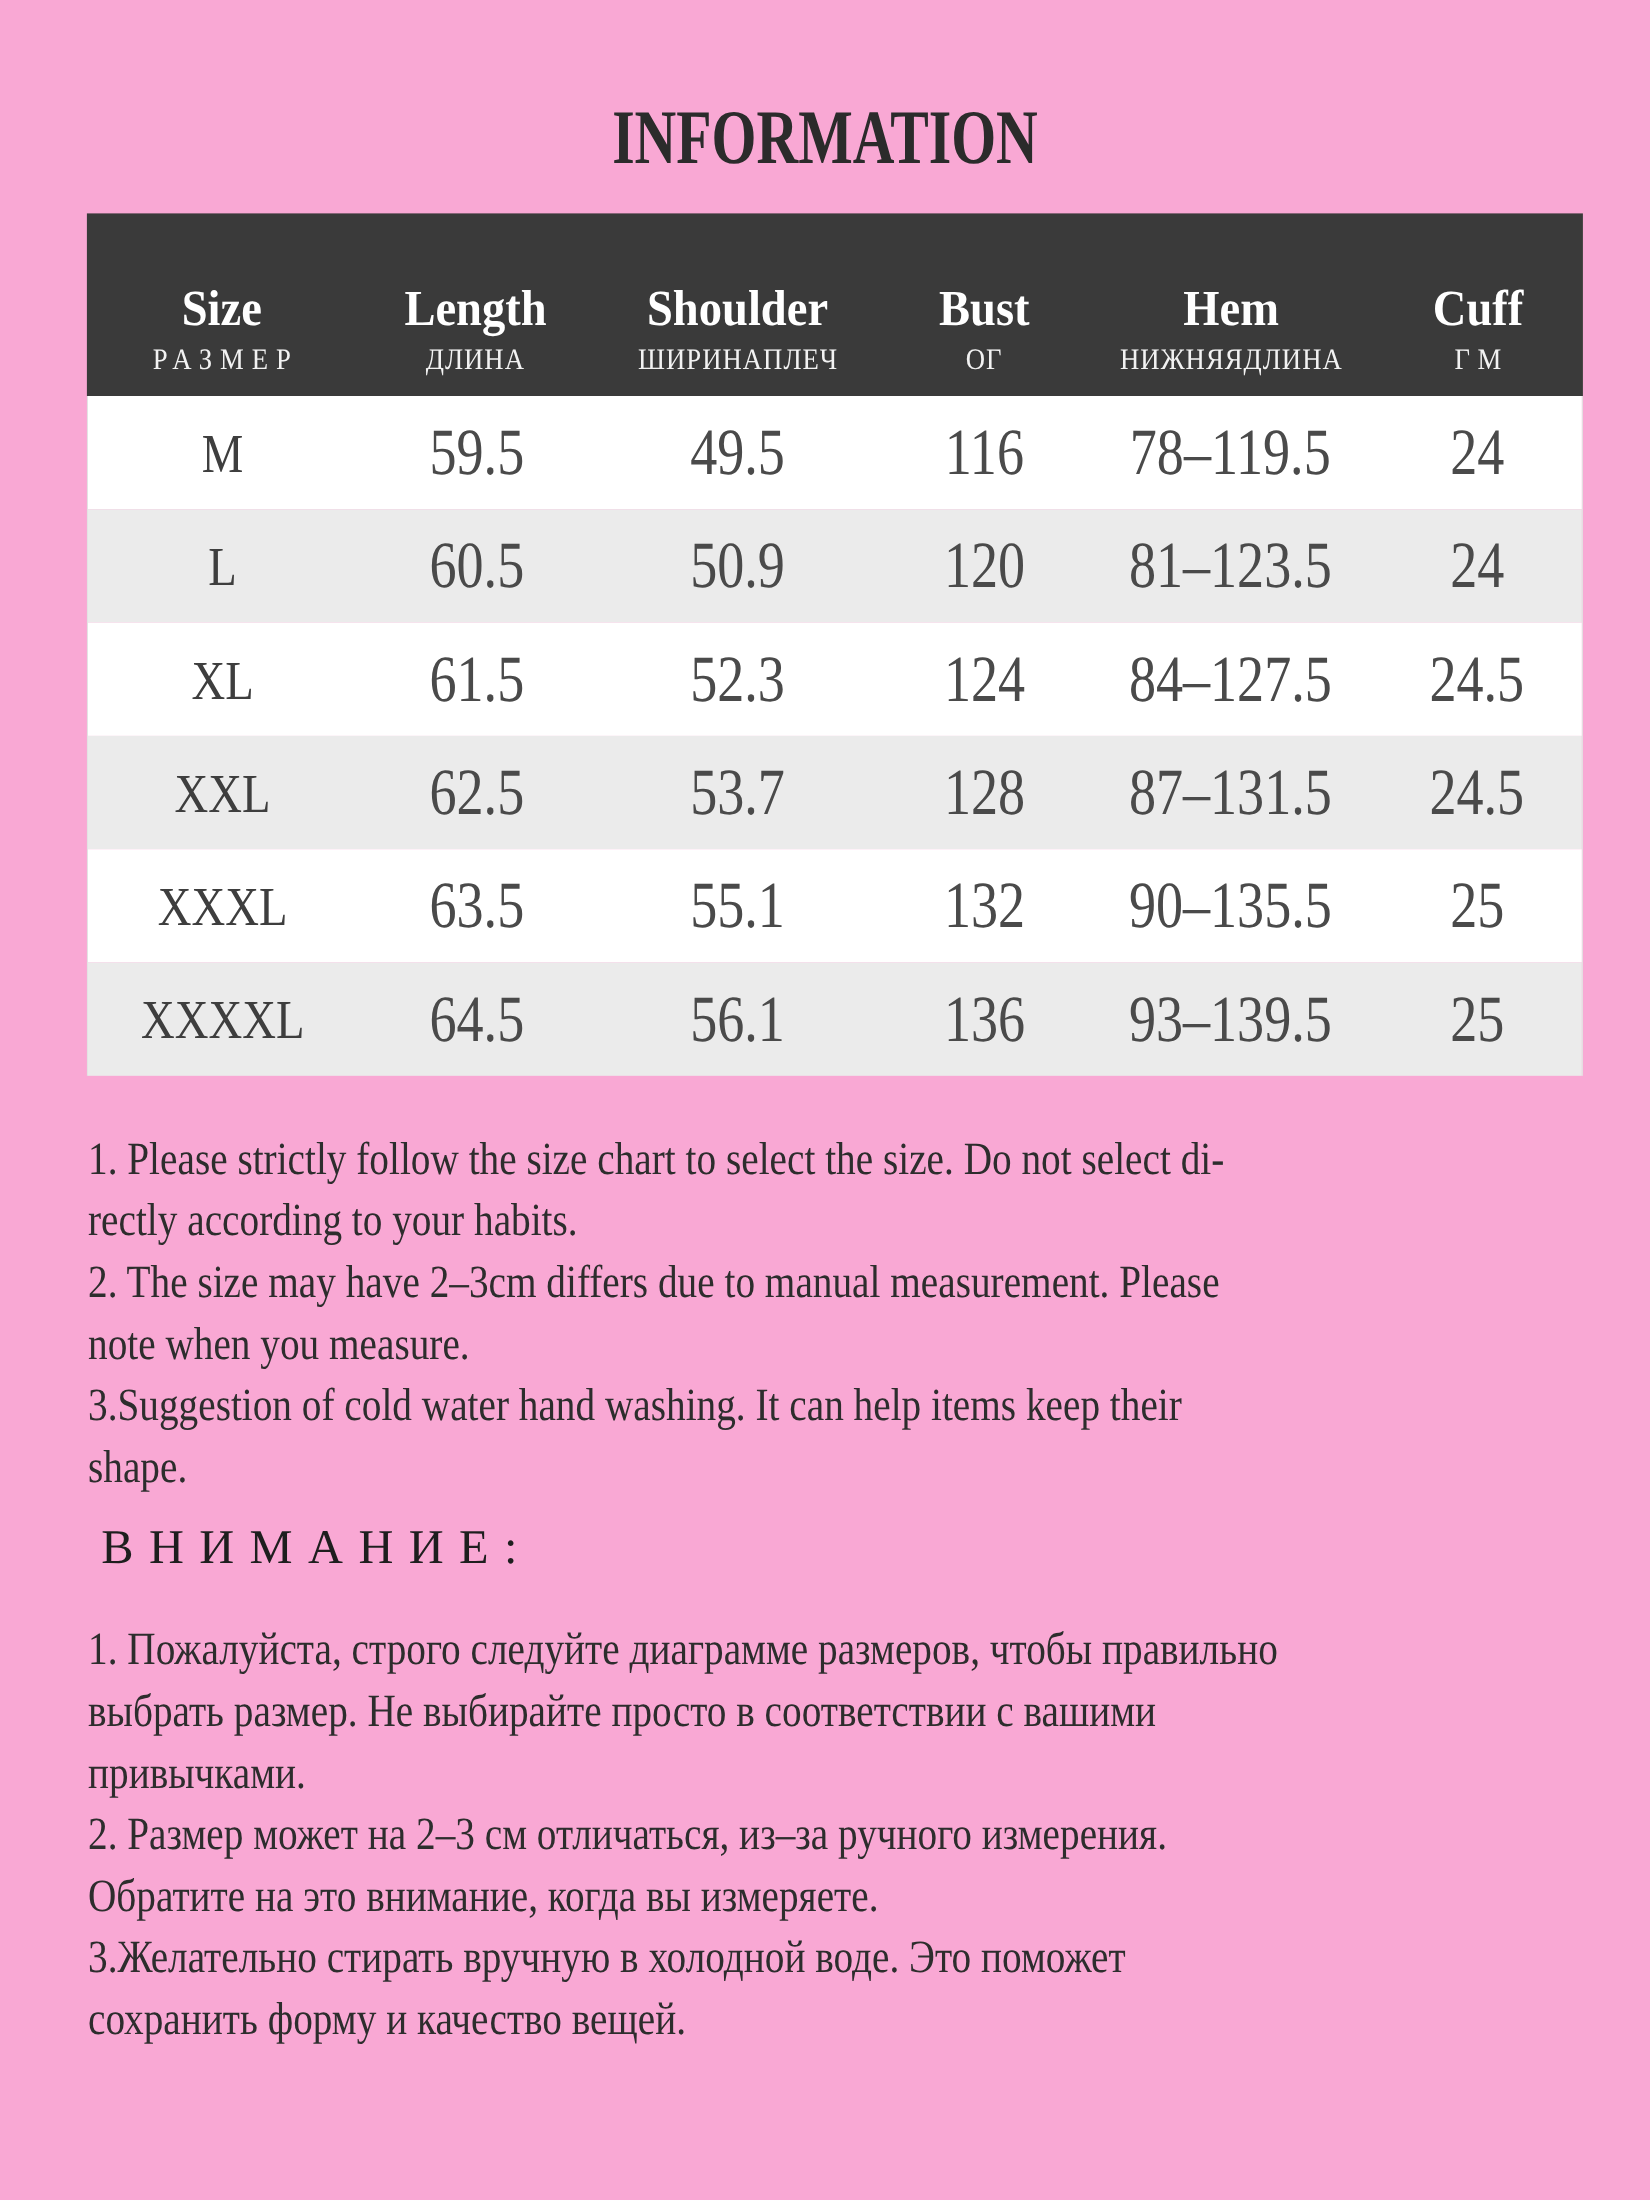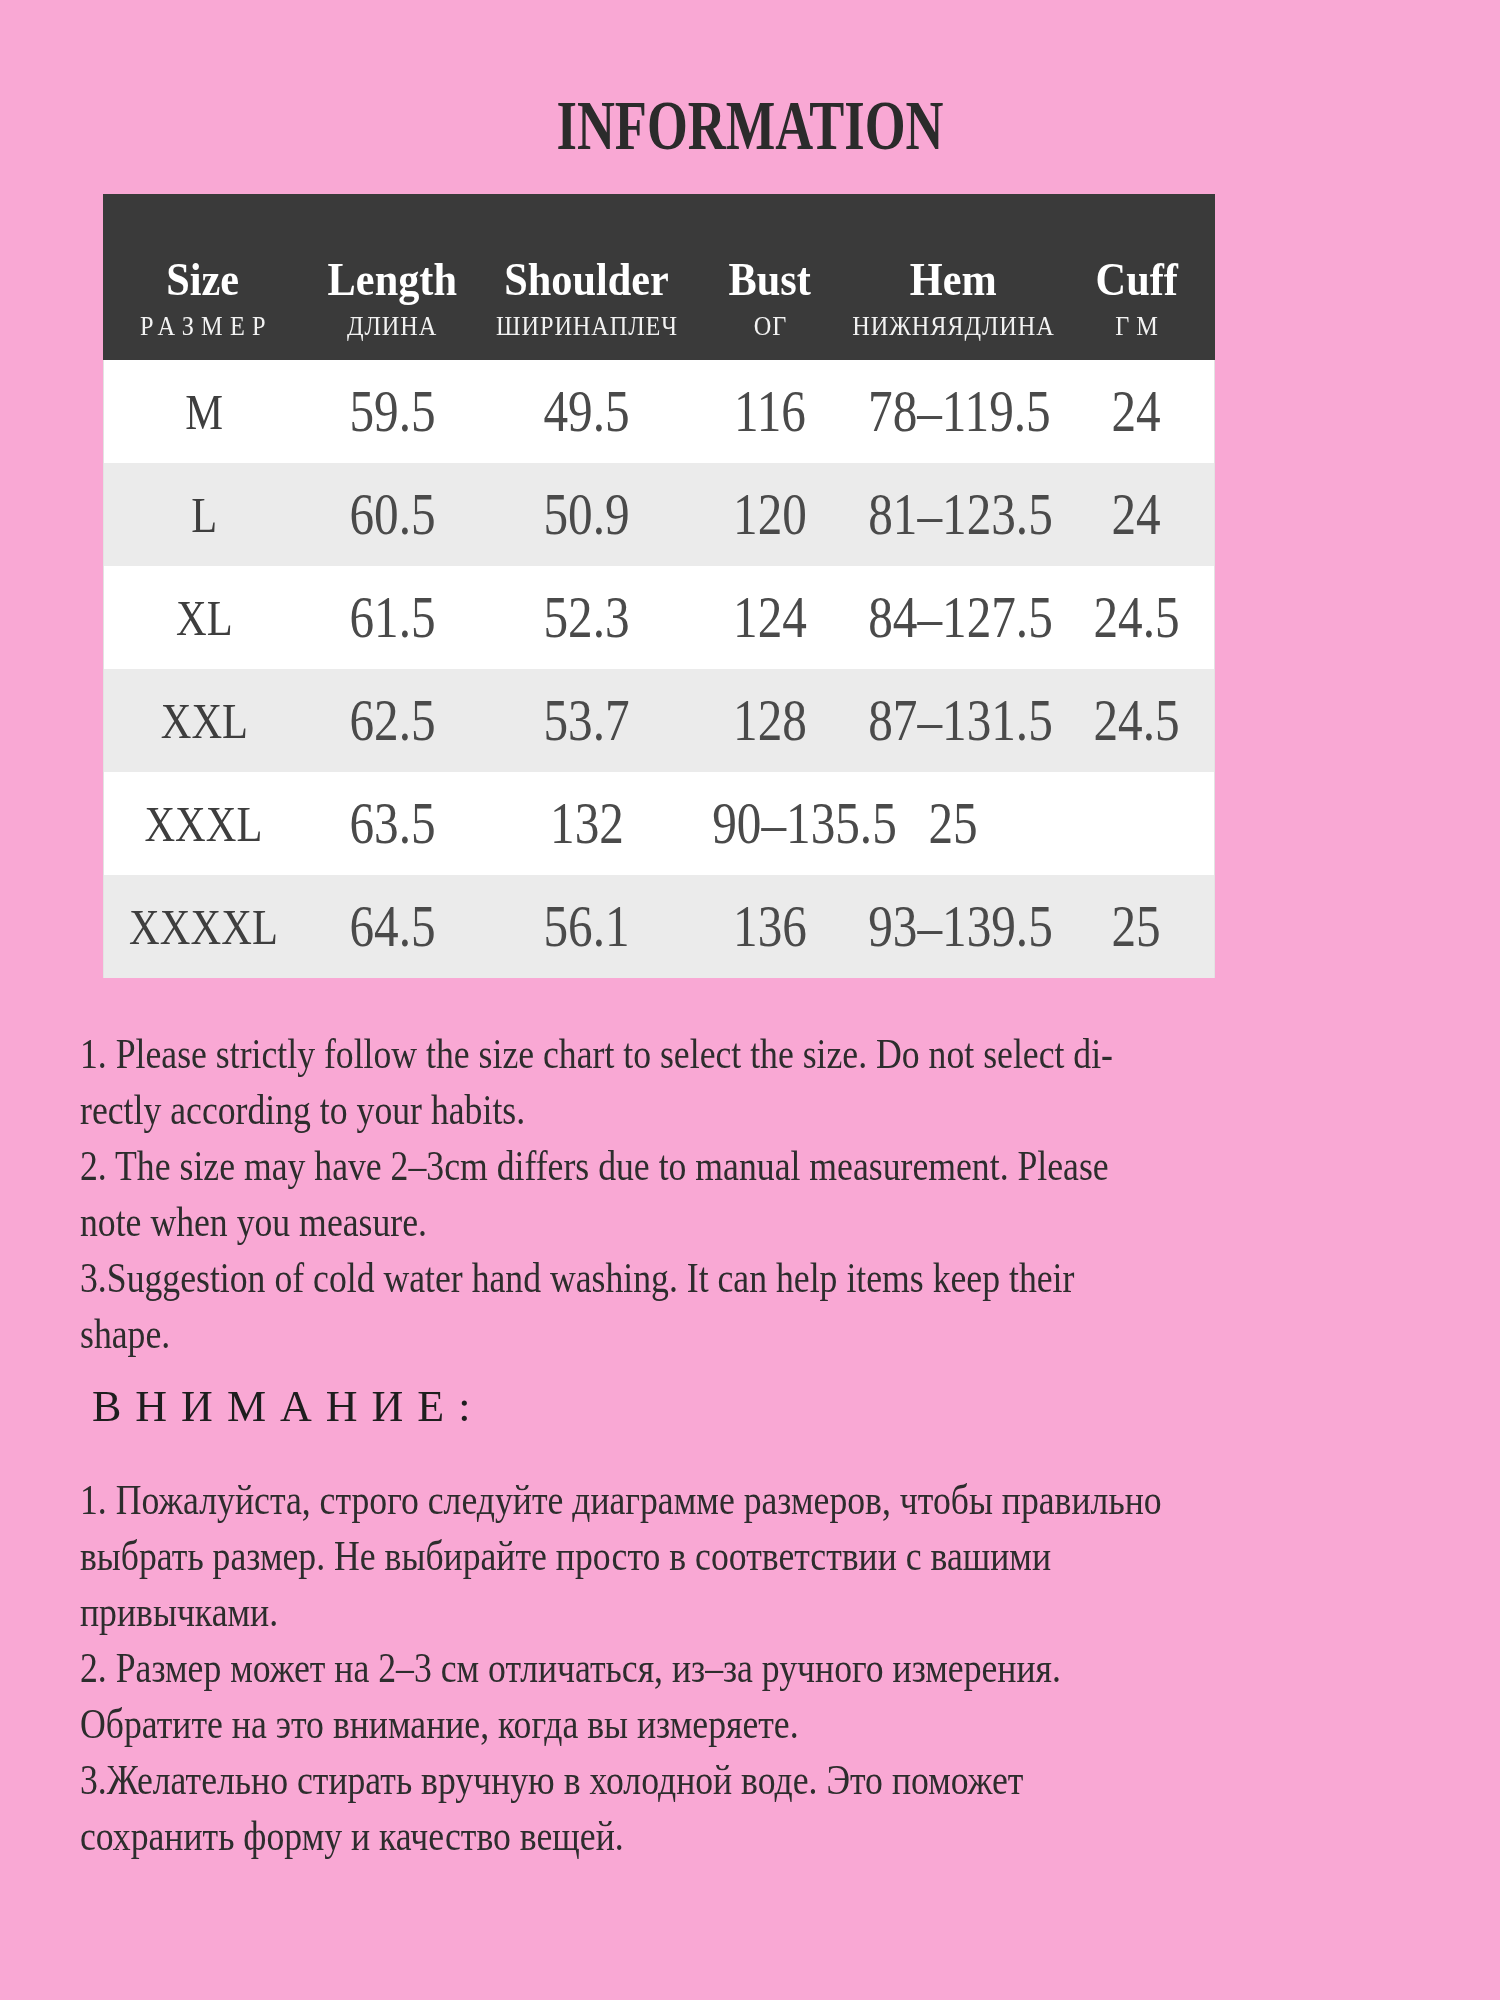--- a/index.html
+++ b/index.html
@@ -25,21 +25,21 @@
     text-align:center;
     font-size:70px;
     line-height:56px;
     font-weight:bold;
     color:#2b2b2b;
     letter-spacing:0px;
   }
   .title .cond{ display:inline-block; transform:scaleX(.75); transform-origin:center; white-space:nowrap; }
 
   
-  .size-table{ margin:40px 103px 0; width:1112px; }
+  .size-table{ margin:40px 79px 0; width:1360px; }
   .thead{
     display:grid;
     grid-template-columns:18% 16% 19% 14% 19% 14%;
     background:var(--header-bg);
     height:166px;
   }
   .th{
     display:flex; flex-direction:column; justify-content:flex-end;
     align-items:center; text-align:center;
     padding-bottom:20px; gap:9px;
@@ -154,20 +154,21 @@
         <div class="td size"><span class="cond">XXL</span></div>
         <div class="td"><span class="cond">62.5</span></div>
         <div class="td"><span class="cond">53.7</span></div>
         <div class="td"><span class="cond">128</span></div>
         <div class="td"><span class="cond">87–131.5</span></div>
         <div class="td"><span class="cond">24.5</span></div>
       </div>
       <div class="trow">
         <div class="td size"><span class="cond">XXXL</span></div>
         <div class="td"><span class="cond">63.5</span></div>
+        <div class="td"><span class="cond">55.1</span></div>
         <div class="td"><span class="cond">132</span></div>
         <div class="td"><span class="cond">90–135.5</span></div>
         <div class="td"><span class="cond">25</span></div>
       </div>
       <div class="trow">
         <div class="td size"><span class="cond">XXXXL</span></div>
         <div class="td"><span class="cond">64.5</span></div>
         <div class="td"><span class="cond">56.1</span></div>
         <div class="td"><span class="cond">136</span></div>
         <div class="td"><span class="cond">93–139.5</span></div>

